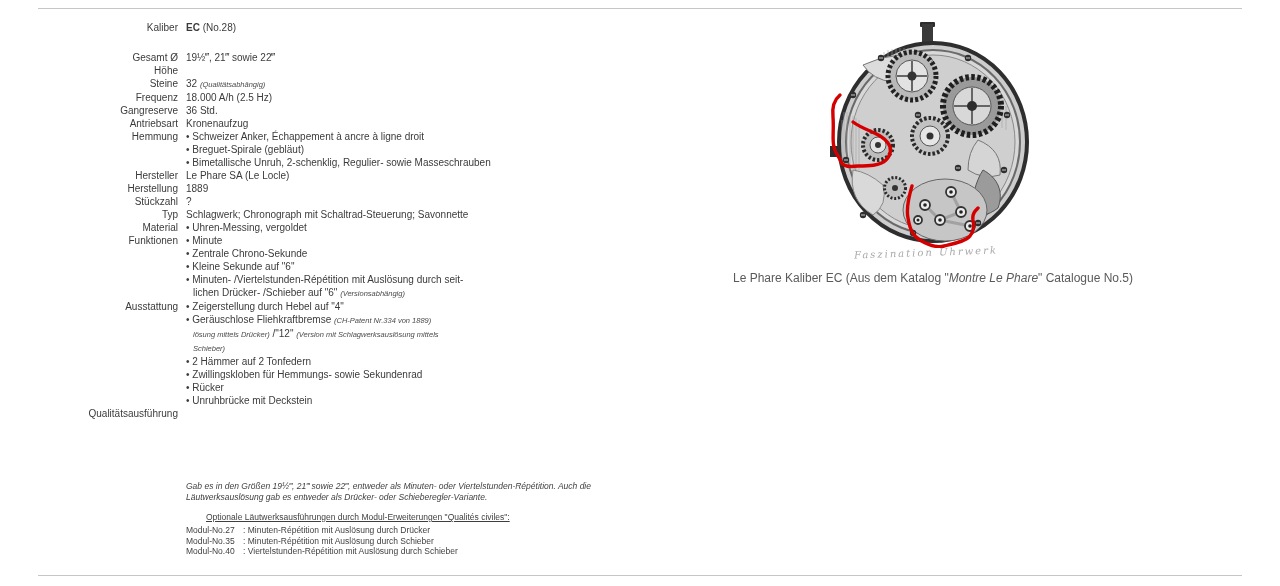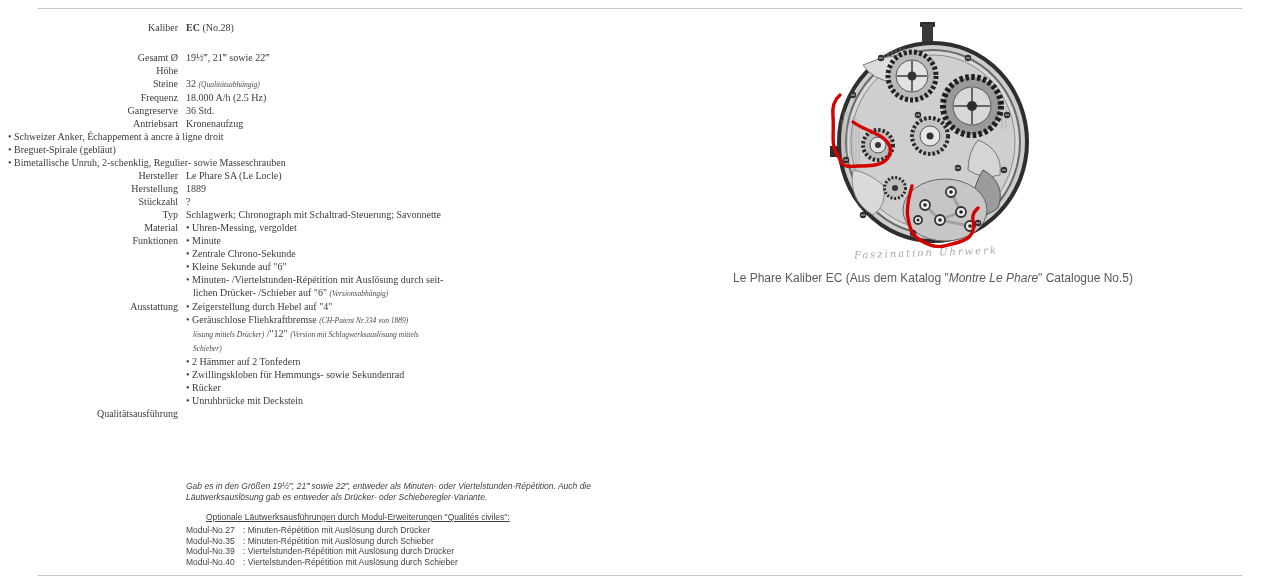--- a/index.html
+++ b/index.html
@@ -3,21 +3,21 @@
 <meta charset="utf-8">
 <style>
   html,body{margin:0;padding:0;background:#ffffff;}
   body{font-family:"Liberation Sans",sans-serif;}
   .page{position:relative;width:1280px;height:586px;background:#fff;overflow:hidden;color:#3b3b3b;}
   .rule{position:absolute;left:38px;right:38px;height:1px;background:#c6c6c6;}
   .rule.top{top:8px;}
   .rule.bottom{top:575px;}
 
   
-  .specs{position:absolute;left:0;top:21px;width:720px;font-size:10px;line-height:13px;font-family:Liberation Serif, serif;}
+  .specs{position:absolute;left:0;top:21px;width:720px;font-size:10px;line-height:13px;}
   .spec-row{display:flex;}
   .spec-label{flex:0 0 178px;width:178px;text-align:right;white-space:nowrap;}
   .spec-value{margin-left:8px;flex:1;}
   .spec-line{white-space:nowrap;}
   .spec-line.indent{padding-left:7px;}
   .b{font-weight:bold;}
   .small{font-size:7.5px;font-style:italic;color:#4a4a4a;}
 
   
   .notes{position:absolute;left:186px;top:481px;font-size:8.5px;color:#3f3f3f;}
@@ -80,20 +80,21 @@
           <div class="spec-line"><span>36 Std.</span></div>
         </div>
       </div>
       <div class="spec-row">
         <div class="spec-label">Antriebsart</div>
         <div class="spec-value">
           <div class="spec-line"><span>Kronenaufzug</span></div>
         </div>
       </div>
       <div class="spec-row">
+        <div class="spec-label">Hemmung</div>
         <div class="spec-value">
           <div class="spec-line"><span>• Schweizer Anker, Échappement à ancre à ligne droit</span></div>
           <div class="spec-line"><span>• Breguet-Spirale (gebläut)</span></div>
           <div class="spec-line"><span>• Bimetallische Unruh, 2-schenklig, Regulier- sowie Masseschrauben</span></div>
         </div>
       </div>
       <div class="spec-row">
         <div class="spec-label">Hersteller</div>
         <div class="spec-value">
           <div class="spec-line"><span>Le Phare SA (Le Locle)</span></div>
@@ -154,21 +155,20 @@
   <div class="notes">
     <div id="note-lines">
         <div class="note-line">Gab es in den Größen 19½‴, 21‴ sowie 22‴, entweder als Minuten- oder Viertelstunden-Répétition. Auch die</div>
         <div class="note-line">Läutwerksauslösung gab es entweder als Drücker- oder Schieberegler-Variante.</div>
       </div>
     <div class="modules">
       <div class="mod-header">Optionale Läutwerksausführungen durch Modul-Erweiterungen "Qualités civiles":</div>
       <div id="module-rows">
           <div class="mod-row"><span class="mod-no">Modul-No.27</span><span>: Minuten-Répétition mit Auslösung durch Drücker</span></div>
           <div class="mod-row"><span class="mod-no">Modul-No.35</span><span>: Minuten-Répétition mit Auslösung durch Schieber</span></div>
-          <div class="mod-row"><span class="mod-no">Modul-No.39</span><span>: Viertelstunden-Répétition mit Auslösung durch Drücker</span></div>
           <div class="mod-row"><span class="mod-no">Modul-No.40</span><span>: Viertelstunden-Répétition mit Auslösung durch Schieber</span></div>
         </div>
     </div>
   </div>
 
   <svg class="movement-svg" viewBox="0 0 216 228" aria-hidden="true">
 
     <g>
       <rect x="102" y="2" width="15" height="5" rx="1" fill="#2d2d2d"></rect>
       <rect x="104" y="4" width="11" height="18" fill="#3a3a3a"></rect>

